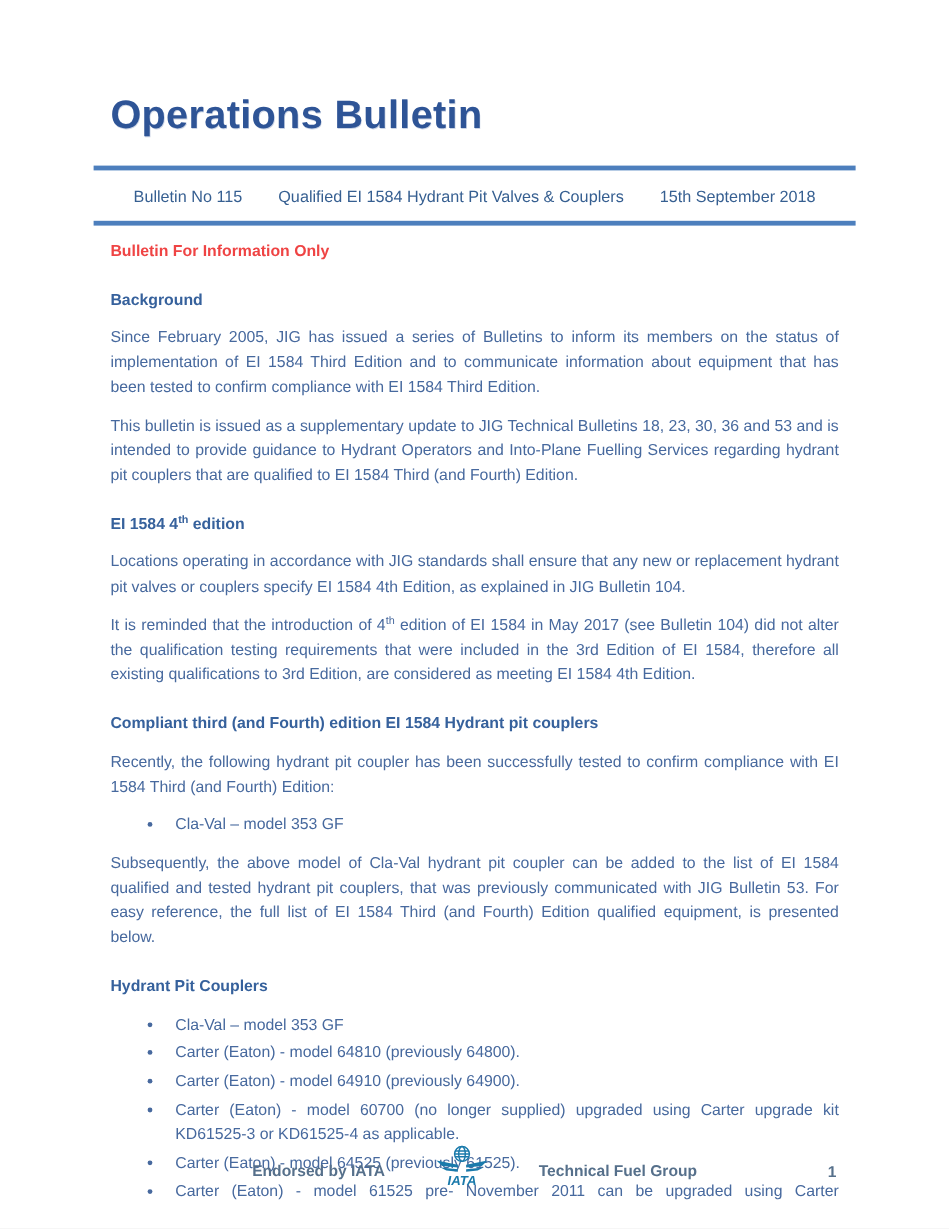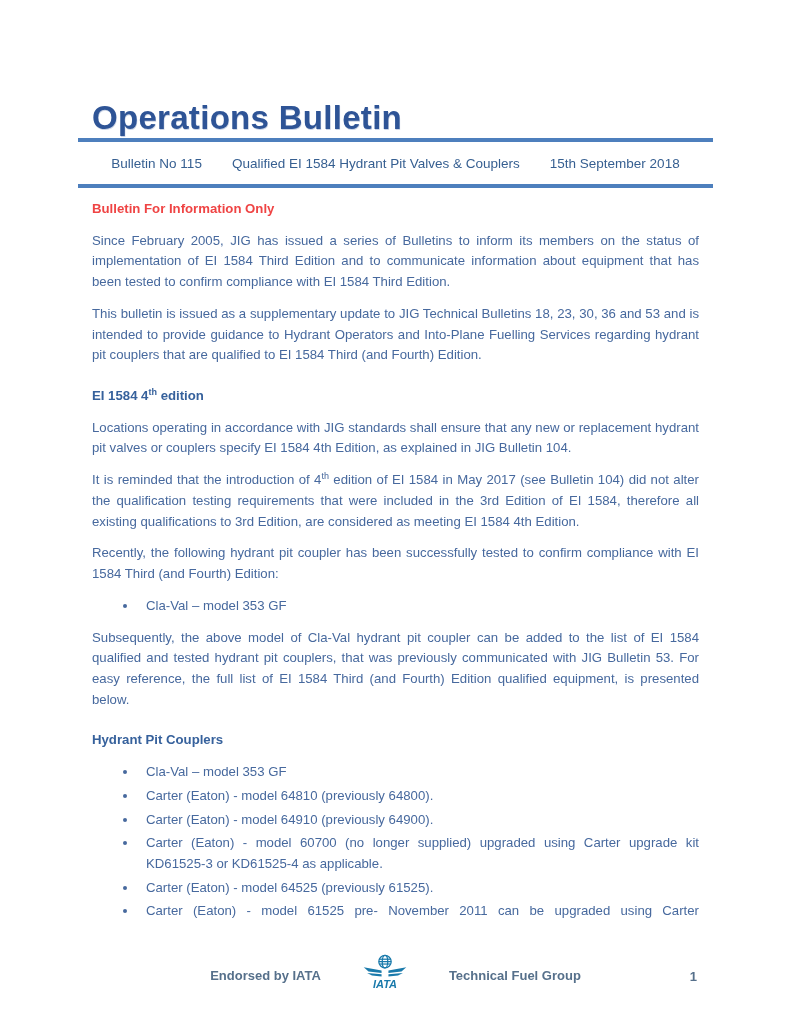--- a/index.html
+++ b/index.html
@@ -8,21 +8,21 @@
     width: 791px; height: 1024px;
     margin: 0 auto;
     background: #ffffff;
     font-family: "Liberation Sans", sans-serif;
     position: relative;
     padding: 30px 78px 0 78px;
     overflow: hidden;
   }
   
   .header {
-    display: flex; justify-content: space-between; align-items: flex-end;
+    display: flex; justify-content: space-between; align-items: center;
     padding: 0 14px 1px 14px;
     height: 108px;
   }
   .title {
     color: #2e5496;
     font-size: 33px;
     font-weight: bold;
     margin-top: 24px;
     letter-spacing: 0.3px;
     text-shadow: 0.5px 0.5px 0 rgba(46,84,150,0.25);
@@ -105,27 +105,29 @@
     <span>Bulletin No 115</span>
     <span>Qualified EI 1584 Hydrant Pit Valves &amp; Couplers</span>
     <span>15th September 2018</span>
   </div>
   <div class="rule"></div>
 
   <div class="content">
 
     <p class="notice">Bulletin For Information Only</p>
 
+    <h2>Background</h2>
     <p>Since February 2005, JIG has issued a series of Bulletins to inform its members on the status of implementation of EI 1584 Third Edition and to communicate information about equipment that has been tested to confirm compliance with EI 1584 Third Edition.</p>
     <p>This bulletin is issued as a supplementary update to JIG Technical Bulletins 18, 23, 30, 36 and 53 and is intended to provide guidance to Hydrant Operators and Into-Plane Fuelling Services regarding hydrant pit couplers that are qualified to EI 1584 Third (and Fourth) Edition.</p>
 
     <h2><span>EI 1584 4</span><sup>th</sup><span> edition</span></h2>
     <p>Locations operating in accordance with JIG standards shall ensure that any new or replacement hydrant pit valves or couplers specify EI 1584 4th Edition, as explained in JIG Bulletin 104.</p>
     <p><span>It is reminded that the introduction of 4</span><sup>th</sup><span> edition of EI 1584 in May 2017 (see Bulletin 104) did not alter the qualification testing requirements that were included in the 3rd Edition of EI 1584, therefore all existing qualifications to 3rd Edition, are considered as meeting EI 1584 4th Edition.</span></p>
 
+    <h2>Compliant third (and Fourth) edition EI 1584 Hydrant pit couplers</h2>
     <p>Recently, the following hydrant pit coupler has been successfully tested to confirm compliance with EI 1584 Third (and Fourth) Edition:</p>
     <ul>
       <li>Cla-Val – model 353 GF</li>
     </ul>
     <p>Subsequently, the above model of Cla-Val hydrant pit coupler can be added to the list of EI 1584 qualified and tested hydrant pit couplers, that was previously communicated with JIG Bulletin 53. For easy reference, the full list of EI 1584 Third (and Fourth) Edition qualified equipment, is presented below.</p>
 
     <h2 class="underlined">Hydrant Pit Couplers</h2>
     <ul>
       <li>Cla-Val – model 353 GF</li>
       <li>Carter (Eaton) - model 64810 (previously 64800).</li>

